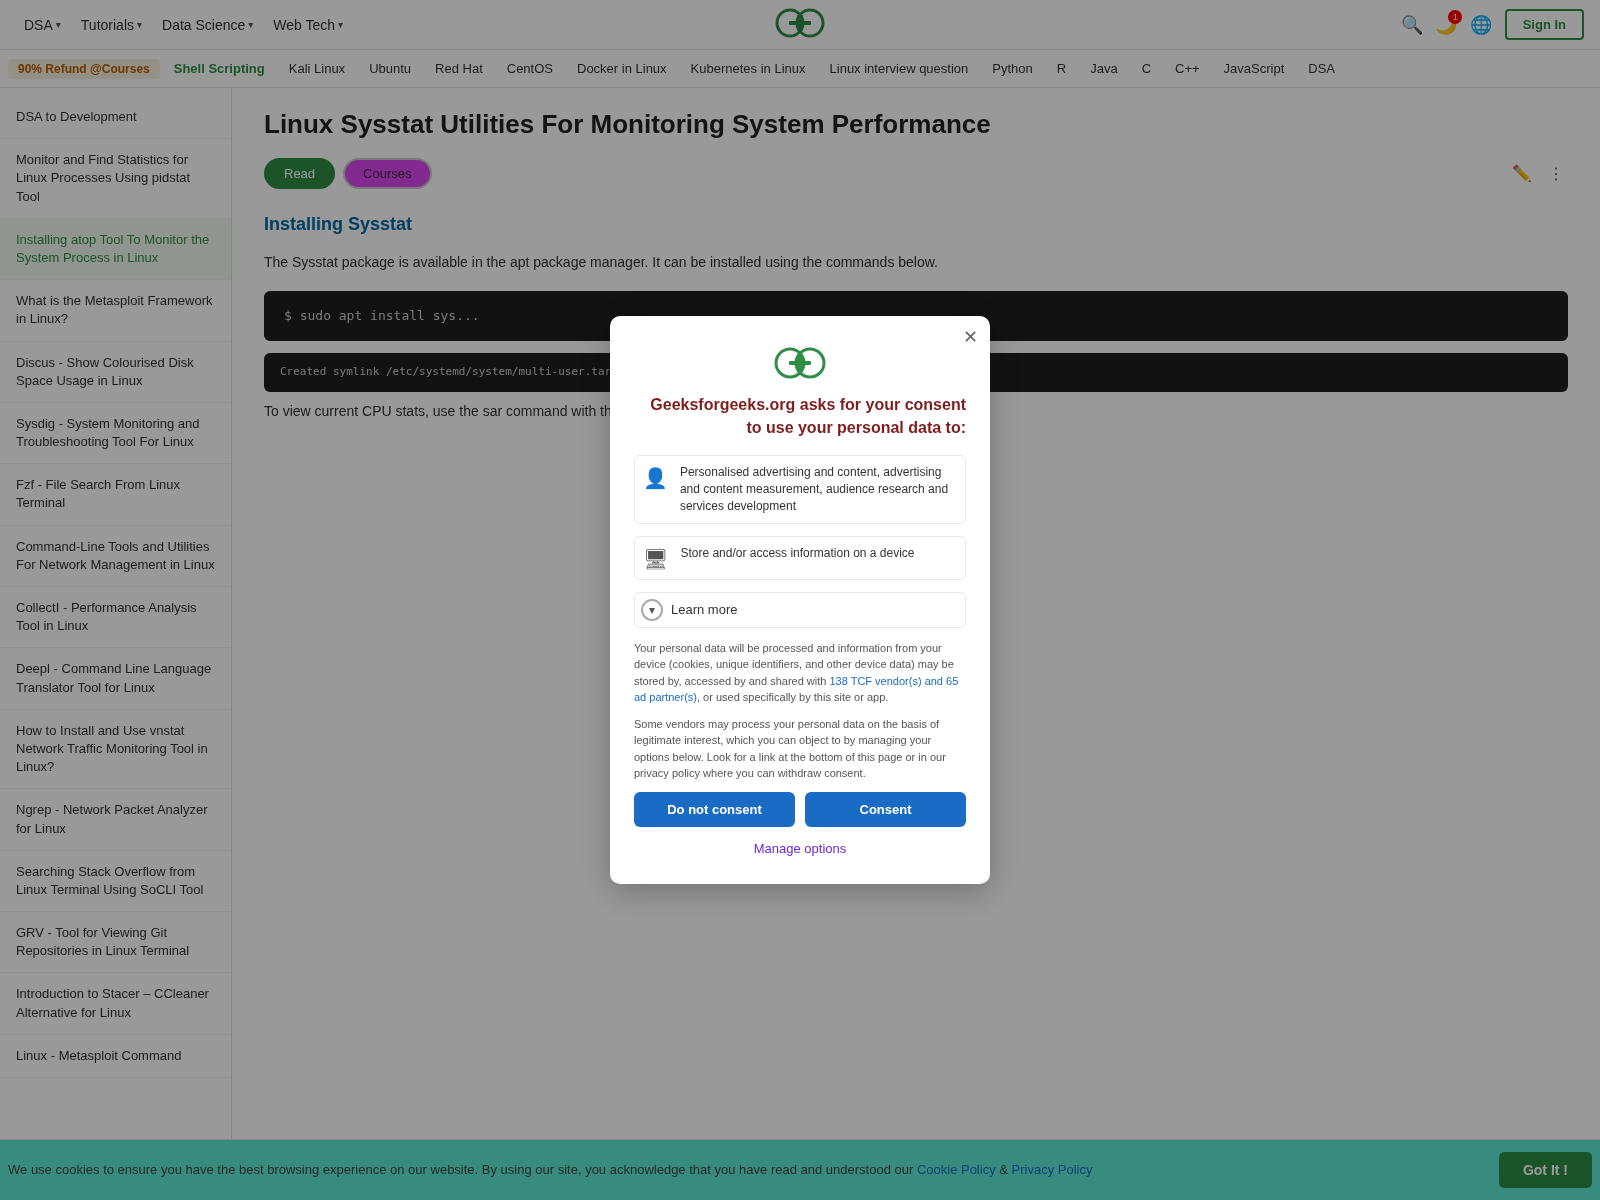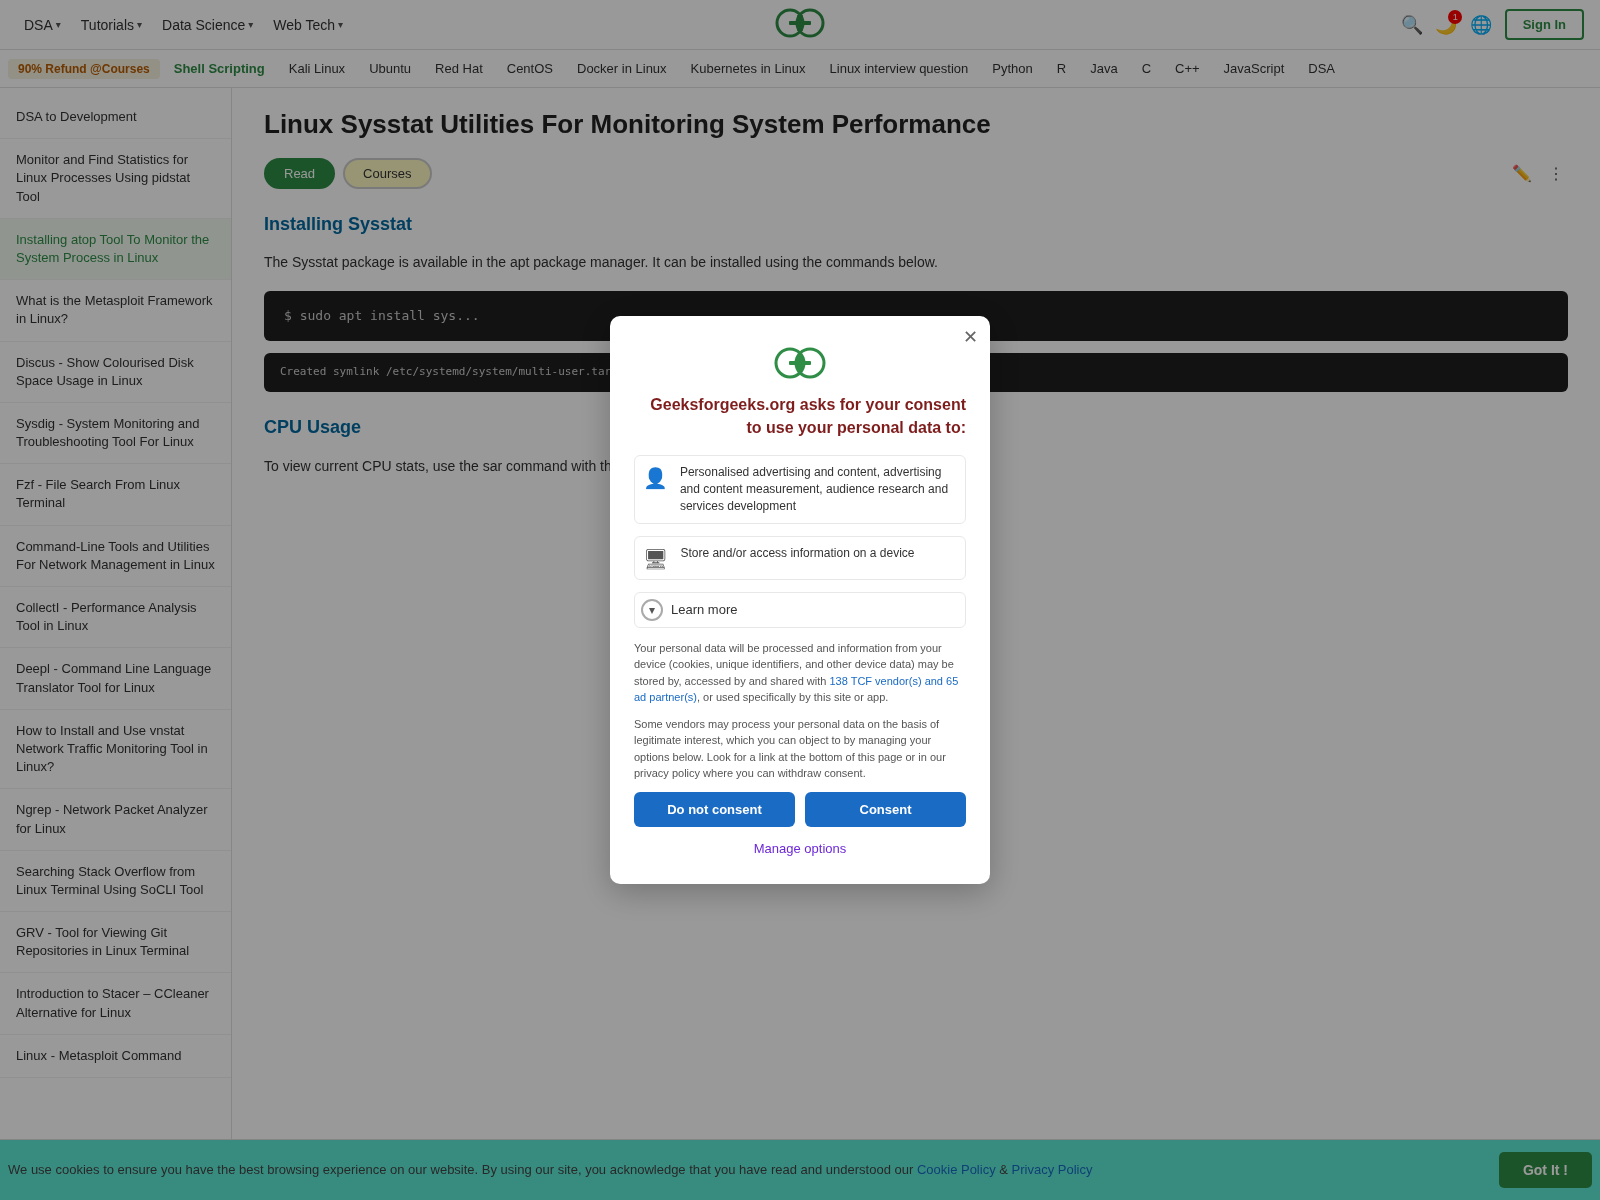--- a/index.html
+++ b/index.html
@@ -168,21 +168,21 @@
       font-size: 13px;
       cursor: pointer;
       font-weight: 500;
     }
     .tab-btn.active {
       background: #2f8d46;
       color: #fff;
       border: 2px solid #2f8d46;
     }
     .tab-btn.inactive {
-      background: #fef9c3;
+      background: #d946ef;
       color: #333;
       border: 2px solid #ccc;
     }
     .tab-row-right {
       margin-left: auto;
       display: flex;
       gap: 8px;
     }
     .action-icon {
       cursor: pointer;
@@ -485,21 +485,20 @@
 
     <div class="article-body">
 
       <h2>Installing Sysstat</h2>
       <p>The Sysstat package is available in the apt package manager. It can be installed using the commands below.</p>
 
       <div class="code-block">$ sudo apt install sys...</div>
 
       <div class="terminal-output">Created symlink /etc/systemd/system/multi-user.target.wants/sysstat.service → /lib/sys</div>
 
-      <h2>CPU Usage</h2>
       <p>To view current CPU stats, use the sar command with the -u option.</p>
     </div>
   </main>
 </div>
 
 <div class="overlay">
   <div class="consent-modal">
     <button class="modal-close">✕</button>
 
     <div class="modal-logo">

